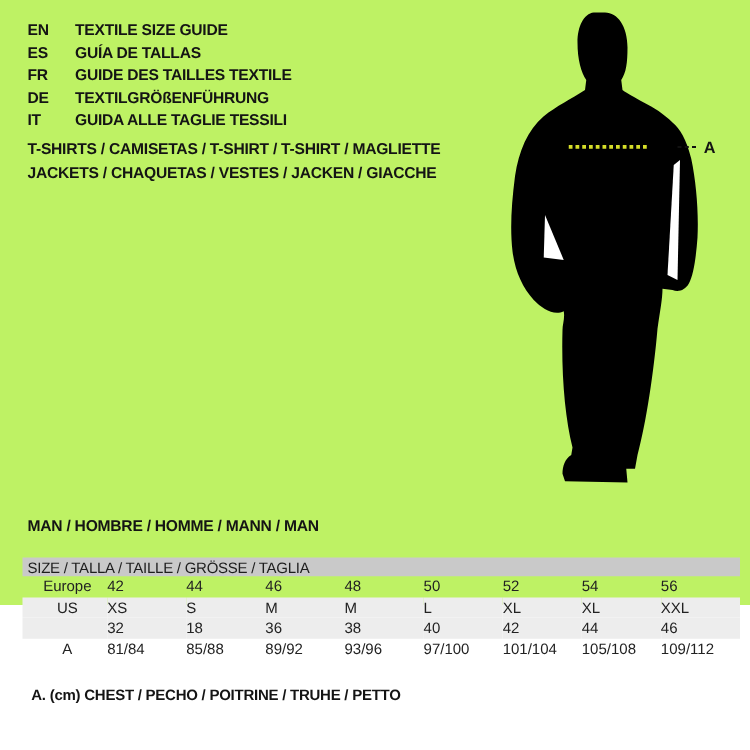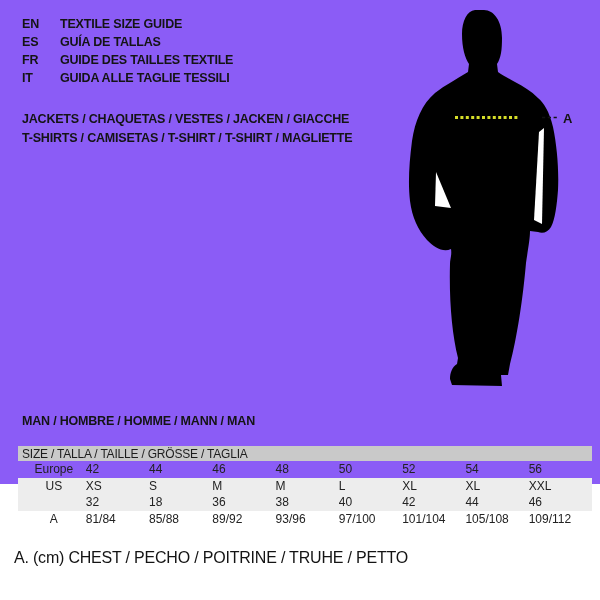--- a/index.html
+++ b/index.html
@@ -3,21 +3,21 @@
 <meta charset="utf-8">
 <style>
   html,body{margin:0;padding:0;}
   body{
     width:600px;height:600px;background:#ffffff;
     font-family:"Liberation Sans", sans-serif;
     color:#141414;
     position:relative;
     overflow:hidden;
   }
-  .canvas{position:absolute;inset:0;width:600px;height:484px;background:#8b5cf6;}
+  .canvas{position:absolute;inset:0;width:600px;height:484px;background:#bef264;}
 
   
   .lang-block{position:absolute;top:15px;left:22px;}
   .lang-row{display:flex;line-height:18px;font-size:12.5px;font-weight:bold;letter-spacing:-0.2px;}
   .lang-code{width:38px;flex:0 0 38px;}
   .lang-label{white-space:nowrap;}
 
   
   .category-block{position:absolute;top:110px;left:22px;line-height:19px;font-size:12.5px;font-weight:bold;letter-spacing:-0.2px;}
   .category-line{white-space:nowrap;}
@@ -32,49 +32,53 @@
   .size-table{position:absolute;top:446px;left:18px;width:574px;border-collapse:collapse;table-layout:fixed;font-size:12px;color:#222;}
   .size-table td{padding:0;vertical-align:middle;}
   .size-table .head-row td{background:#c9c9c9;height:15px;padding-left:4px;font-size:12px;color:#1d1d1d;letter-spacing:-0.2px;}
   .size-table .data-row td{height:16.5px;text-align:left;}
   .size-table .data-row td.row-label{text-align:center;padding-left:4px;}
   .size-table .shaded td{background:#ededed;}
   .col-label{width:11.8%;}
   .col-val{width:11.025%;}
 
   
-  .footnote{position:absolute;top:549px;left:14px;font-size:16px;font-weight:normal;letter-spacing:-0.2px;white-space:nowrap;}
+  .footnote{position:absolute;top:549px;left:25px;font-size:12px;font-weight:bold;letter-spacing:-0.2px;white-space:nowrap;}
 </style>
 </head>
 <body>
 
 <div class="canvas">
 
   <div class="lang-block">
     <div class="lang-row">
       <span class="lang-code">EN</span>
       <span class="lang-label">TEXTILE SIZE GUIDE</span>
     </div>
     <div class="lang-row">
       <span class="lang-code">ES</span>
       <span class="lang-label">GUÍA DE TALLAS</span>
     </div>
     <div class="lang-row">
       <span class="lang-code">FR</span>
       <span class="lang-label">GUIDE DES TAILLES TEXTILE</span>
     </div>
     <div class="lang-row">
+      <span class="lang-code">DE</span>
+      <span class="lang-label">TEXTILGRÖßENFÜHRUNG</span>
+    </div>
+    <div class="lang-row">
       <span class="lang-code">IT</span>
       <span class="lang-label">GUIDA ALLE TAGLIE TESSILI</span>
     </div>
   </div>
 
   <div class="category-block">
+    <div class="category-line">T-SHIRTS / CAMISETAS / T-SHIRT / T-SHIRT / MAGLIETTE</div>
     <div class="category-line">JACKETS / CHAQUETAS / VESTES / JACKEN / GIACCHE</div>
-    <div class="category-line">T-SHIRTS / CAMISETAS / T-SHIRT / T-SHIRT / MAGLIETTE</div>
   </div>
 
   <div class="figure-wrap">
     <svg width="175" height="392" viewBox="0 0 175 392" xmlns="http://www.w3.org/2000/svg">
       <path fill="#000000" d="
         M 70,2
         C 62,3 57,13 57,26
         C 57,40 60,50 64,56
         L 63,64
         C 52,71 40,77 30,85

